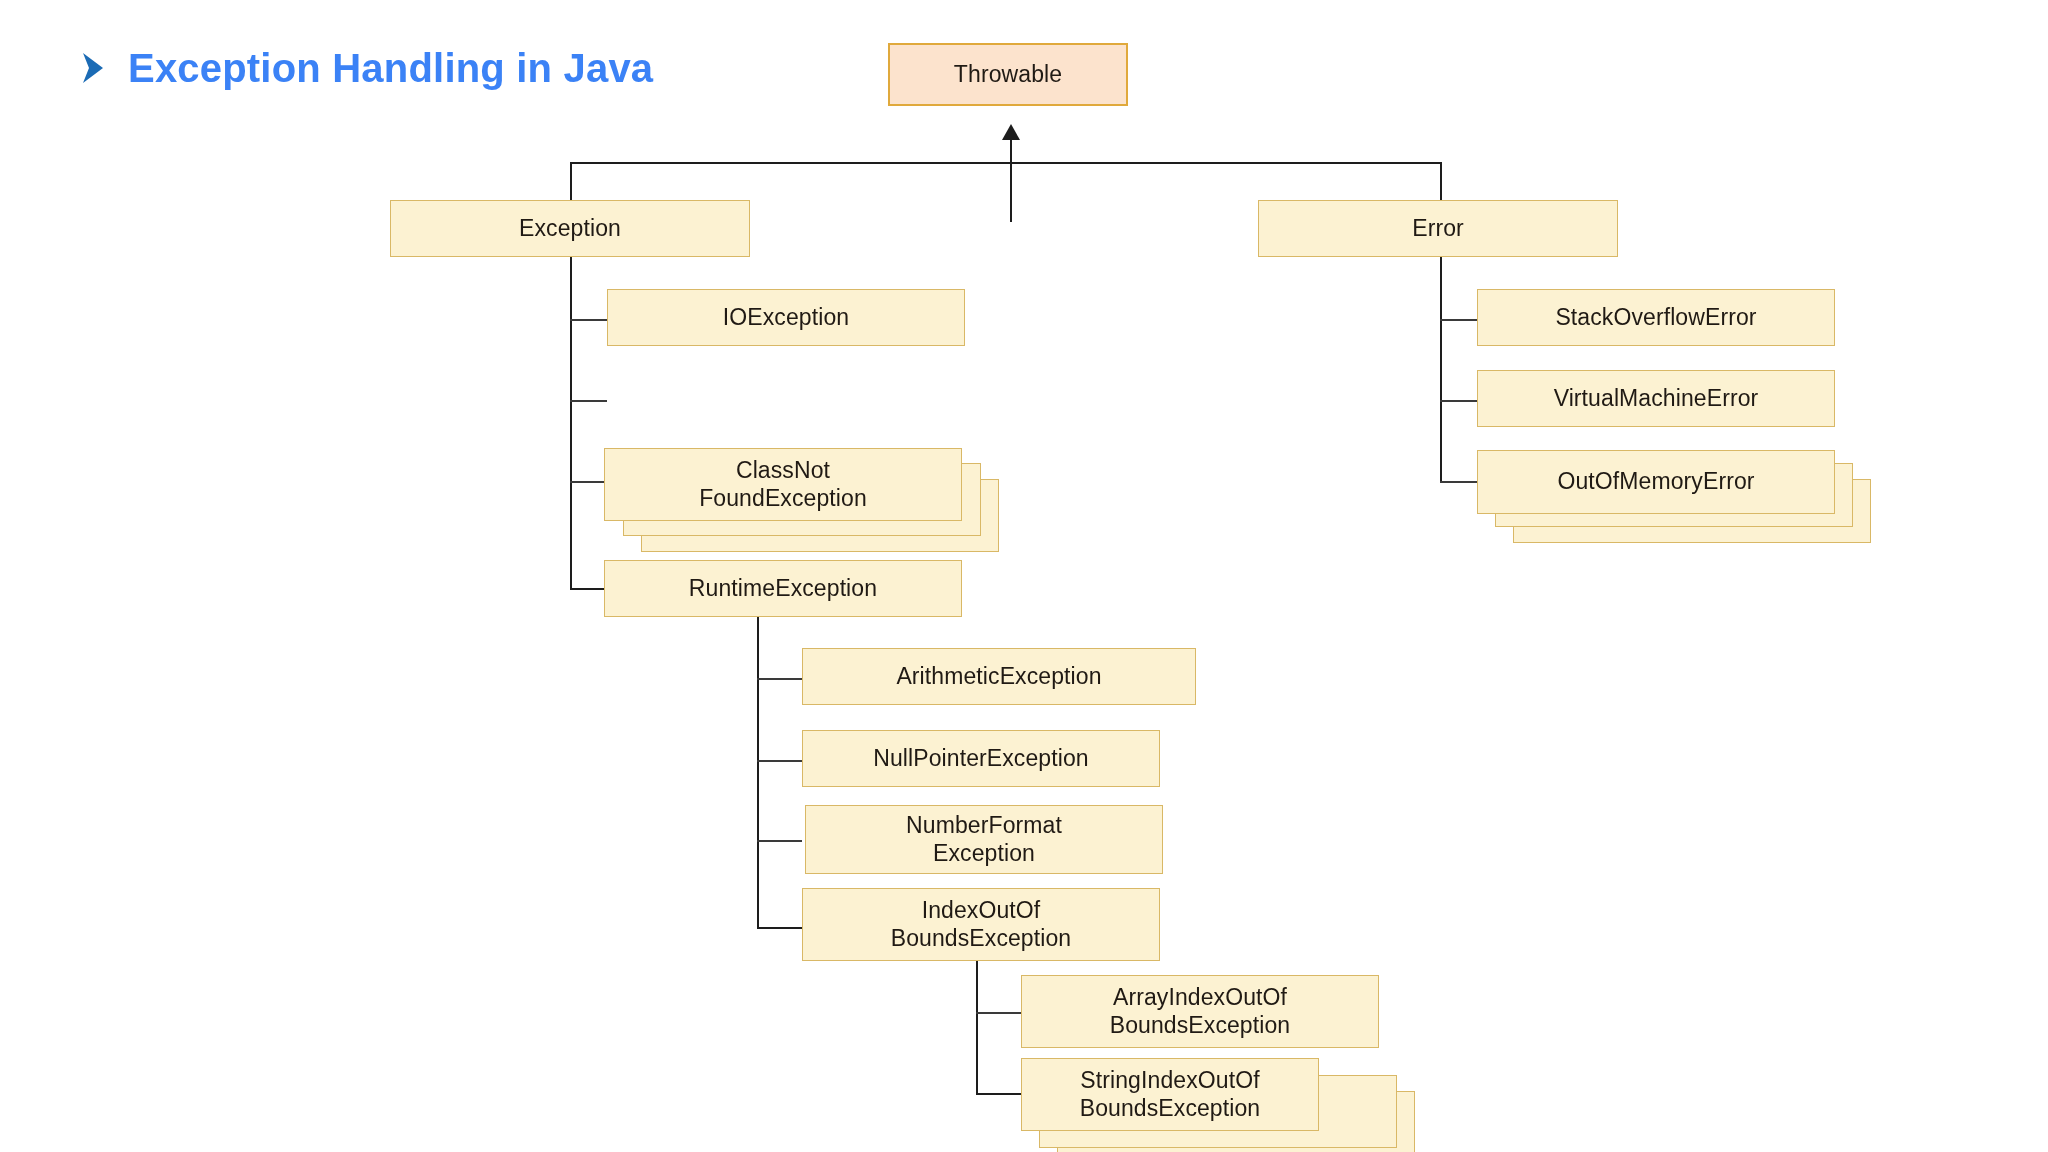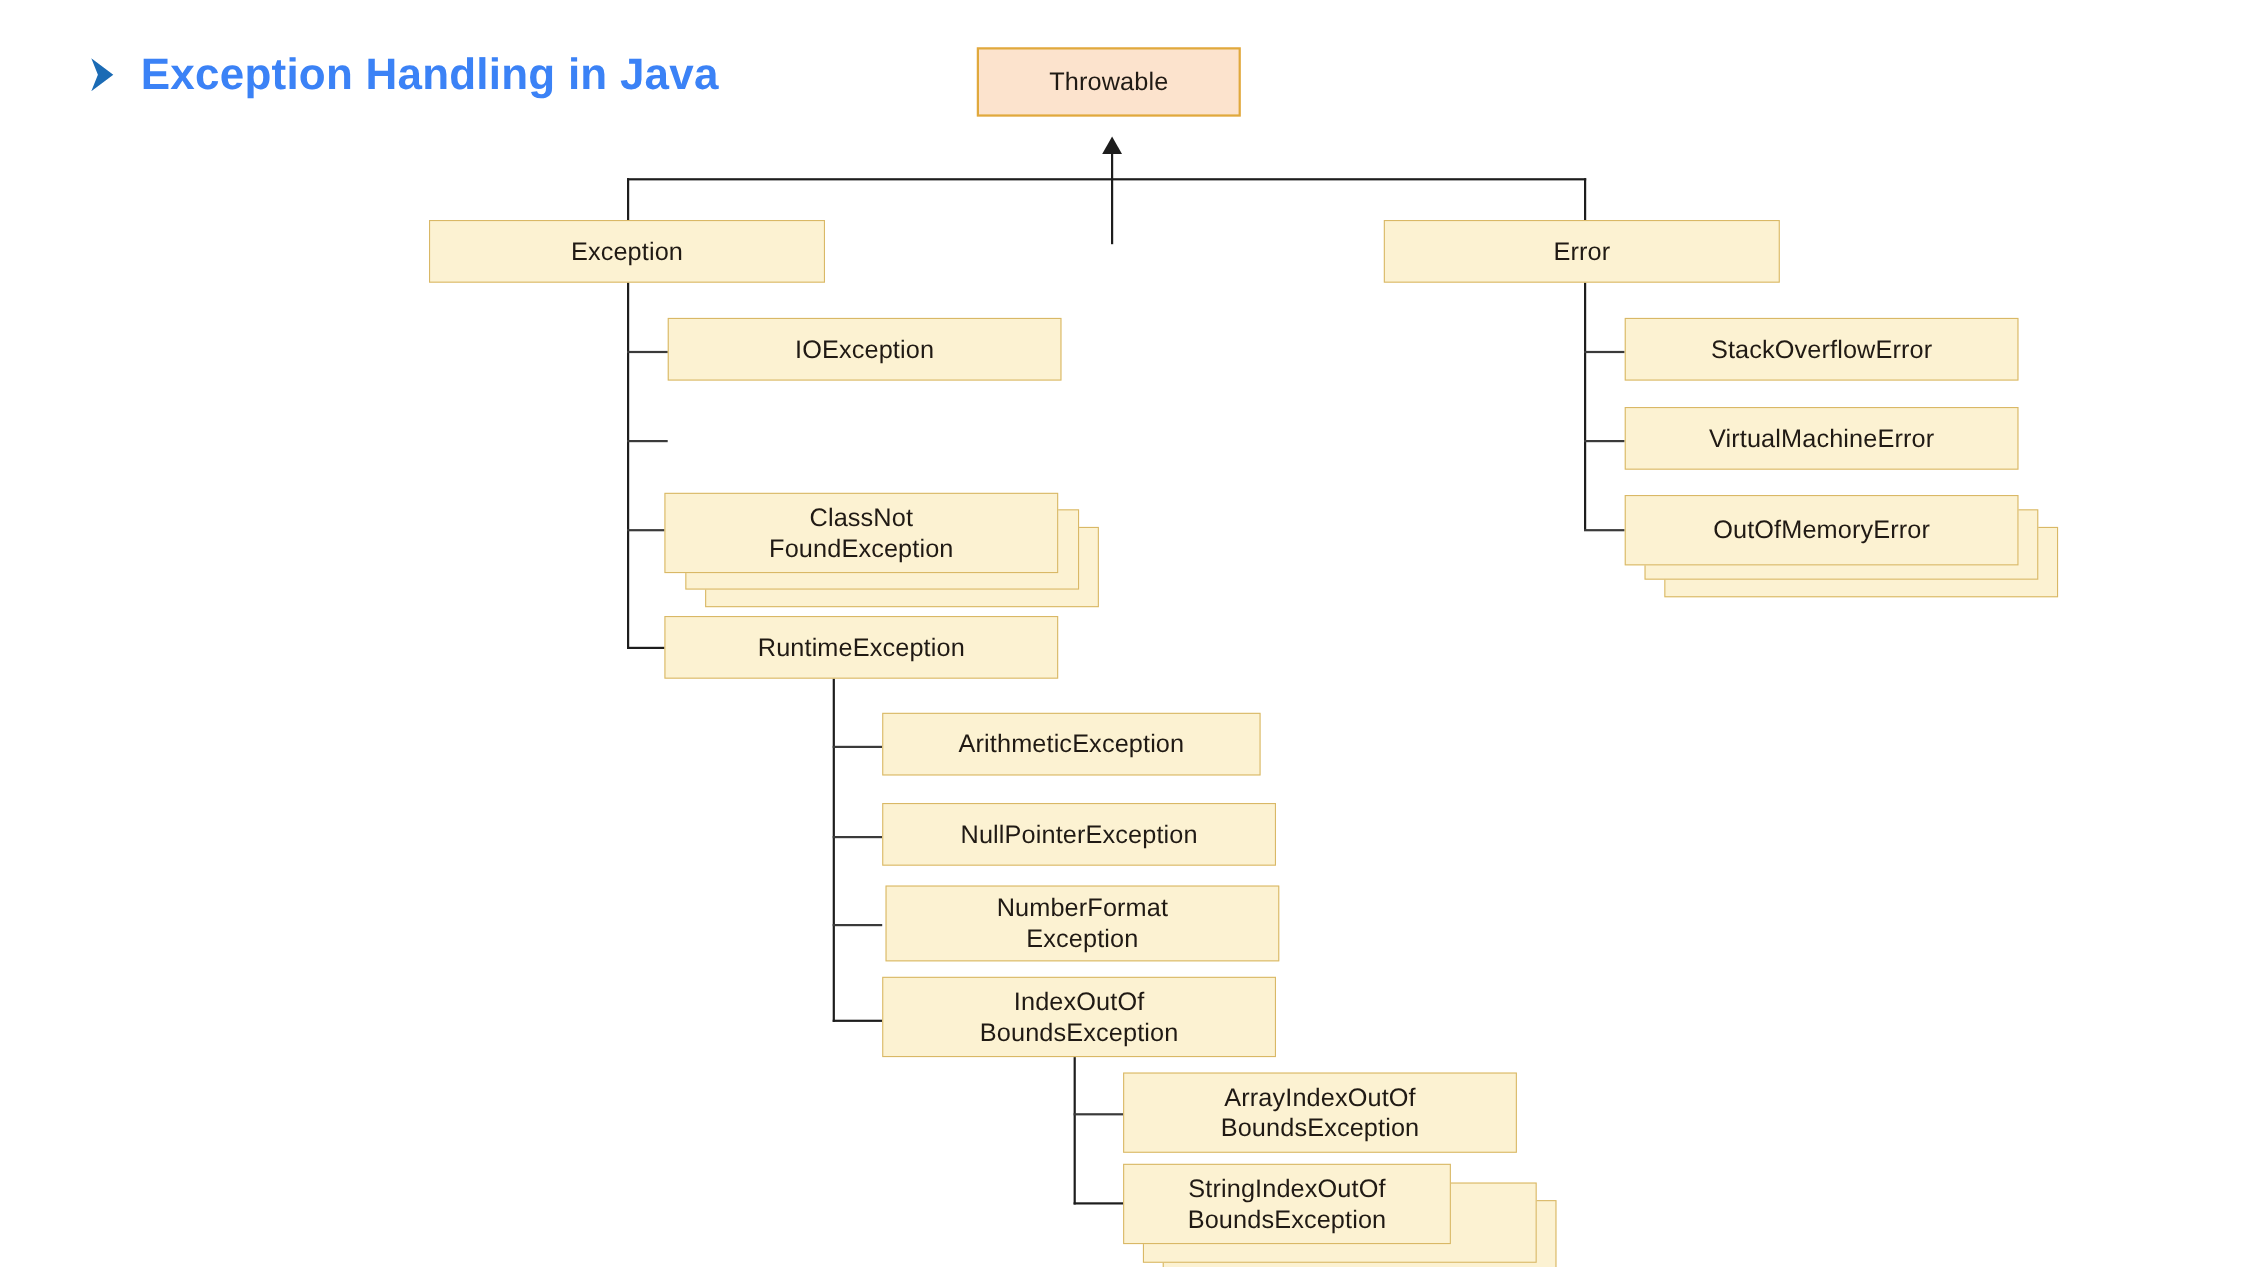--- a/index.html
+++ b/index.html
@@ -182,21 +182,21 @@
   </div>
 
   <div class="node" style="left:1477px; top:370px; width:358px; height:57px;">
     <span class="label">VirtualMachineError</span>
   </div>
 
   <div class="node" style="left:1477px; top:450px; width:358px; height:64px;">
     <span class="label">OutOfMemoryError</span>
   </div>
 
-  <div class="node" style="left:802px; top:648px; width:344px; height:57px;text-align:center;">
+  <div class="node" style="left:802px; top:648px; width:394px; height:57px;text-align:center;">
     <span class="label">ArithmeticException</span>
   </div>
 
   <div class="node" style="left:802px; top:730px; width:358px; height:57px;">
     <span class="label">NullPointerException</span>
   </div>
 
   <div class="node" style="left:805px; top:805px; width:358px; height:69px;">
     <span class="label">NumberFormat
 Exception</span>

